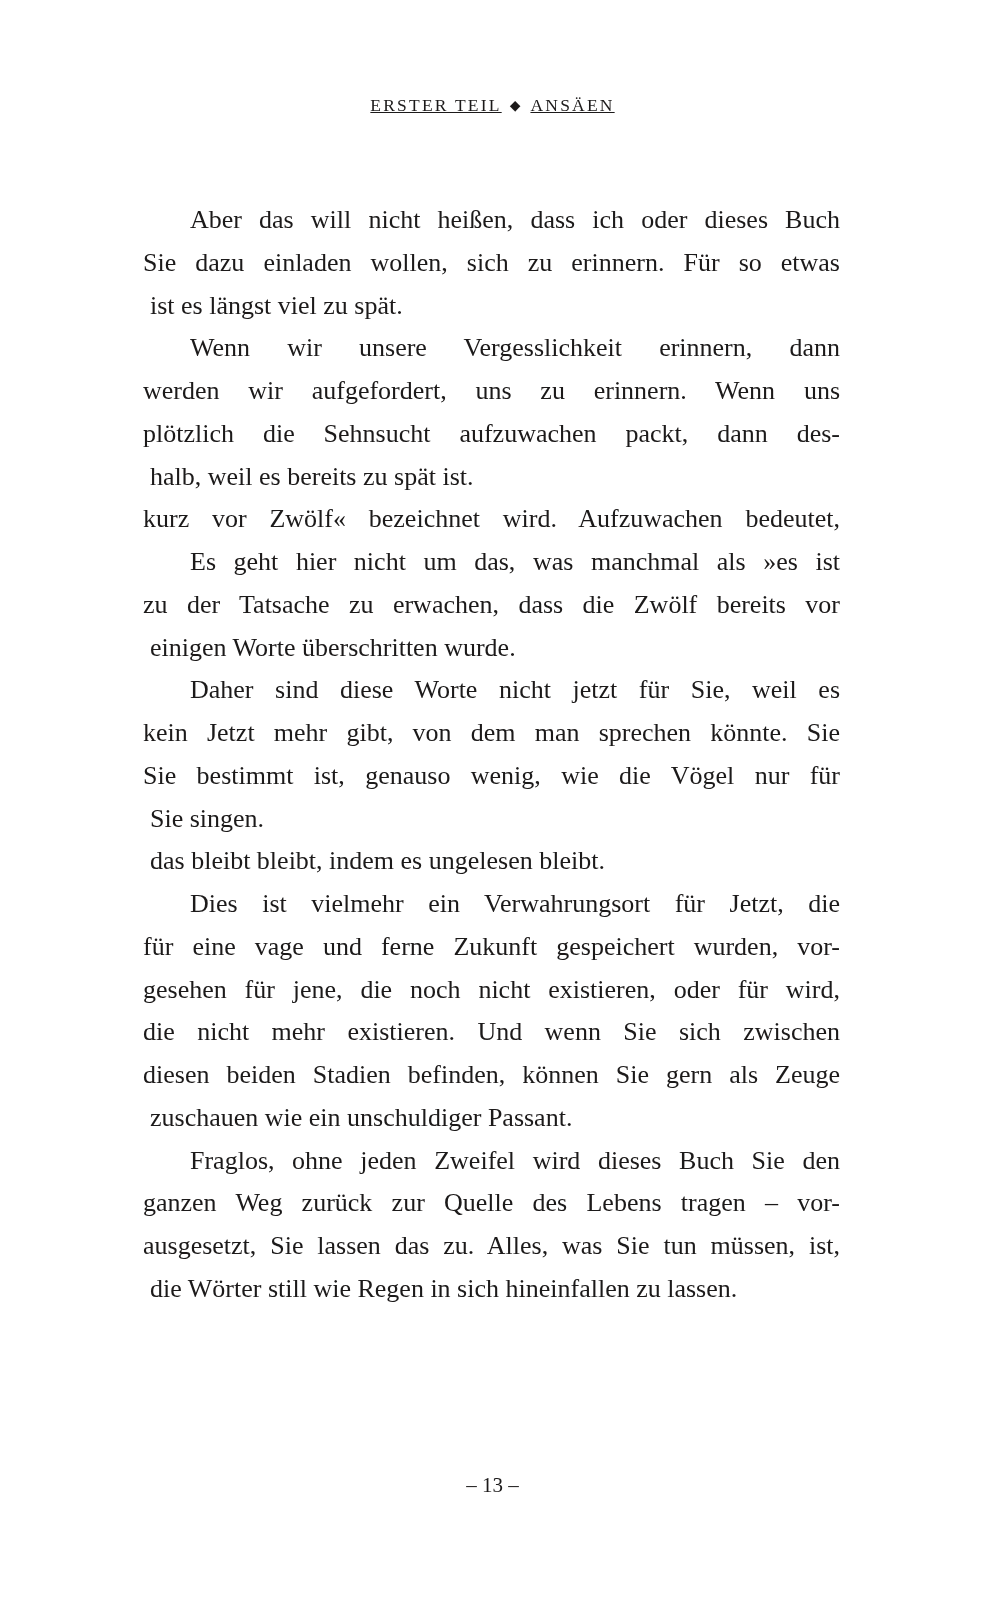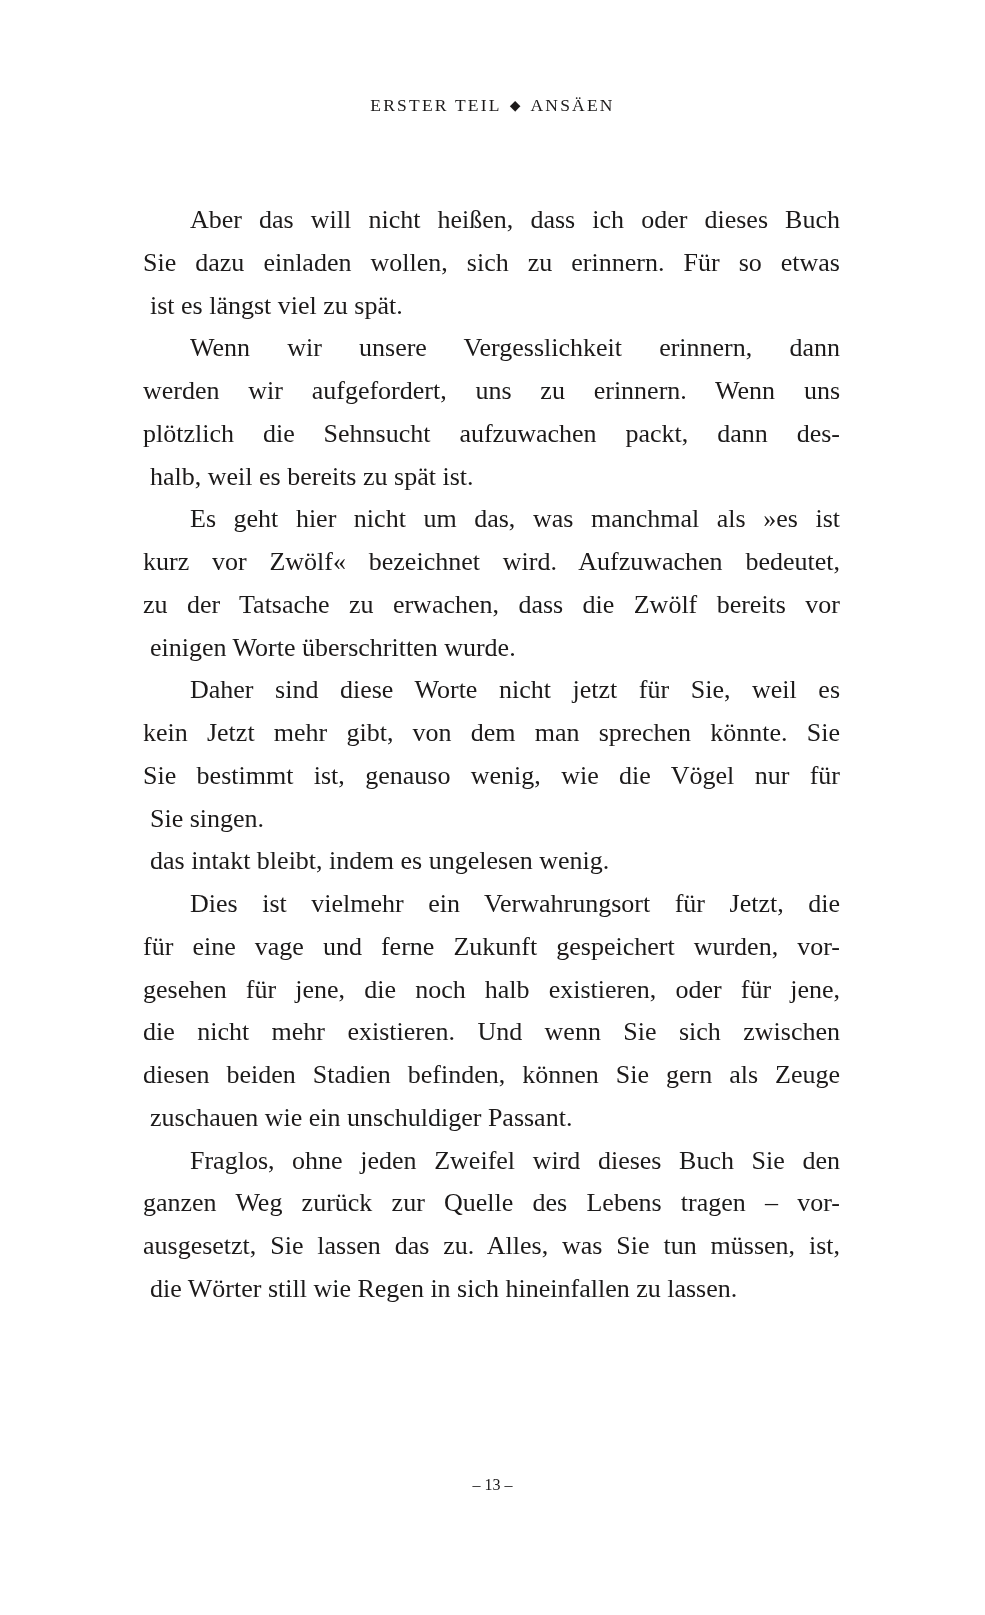--- a/index.html
+++ b/index.html
@@ -18,20 +18,21 @@
     .running-head {
       position: absolute;
       top: 93px;
       left: 0;
       width: 985px;
       text-align: center;
       font-size: 17.5px;
       letter-spacing: 2.2px;
       line-height: 24px;
       white-space: nowrap;
+      text-decoration: underline;
     }
     .running-head .sep {
       display: inline-block;
       margin: 0 10px 0 8px;
       font-size: 14px;
       position: relative;
       top: -1px;
       letter-spacing: 0;
     }
     .body-text {
@@ -55,21 +56,21 @@
     .line.last {
       text-align-last: left;
       margin-left: 7px;
     }
     .folio {
       position: absolute;
       top: 1472px;
       left: 0;
       width: 985px;
       text-align: center;
-      font-size: 16px;
+      font-size: 21px;
       line-height: 26px;
       white-space: nowrap;
     }
   </style>
 </head>
 <body>
 
 <div class="running-head">
   <span>ERSTER TEIL</span><span class="sep">◆</span><span>ANSÄEN</span>
 </div>
@@ -78,35 +79,35 @@
 
   <span class="line indent">Aber das will nicht heißen, dass ich oder dieses Buch</span>
   <span class="line">Sie dazu einladen wollen, sich zu erinnern. Für so etwas</span>
   <span class="line last">ist es längst viel zu spät.</span>
 
   <span class="line indent">Wenn wir unsere Vergesslichkeit erinnern, dann</span>
   <span class="line">werden wir aufgefordert, uns zu erinnern. Wenn uns</span>
   <span class="line">plötzlich die Sehnsucht aufzuwachen packt, dann des-</span>
   <span class="line last">halb, weil es bereits zu spät ist.</span>
 
+  <span class="line">kurz vor Zwölf« bezeichnet wird. Aufzuwachen bedeutet,</span>
   <span class="line indent">Es geht hier nicht um das, was manchmal als »es ist</span>
-  <span class="line">kurz vor Zwölf« bezeichnet wird. Aufzuwachen bedeutet,</span>
   <span class="line">zu der Tatsache zu erwachen, dass die Zwölf bereits vor</span>
   <span class="line last">einigen Worte überschritten wurde.</span>
 
   <span class="line indent">Daher sind diese Worte nicht jetzt für Sie, weil es</span>
   <span class="line">kein Jetzt mehr gibt, von dem man sprechen könnte. Sie</span>
   <span class="line">Sie bestimmt ist, genauso wenig, wie die Vögel nur für</span>
   <span class="line last">Sie singen.</span>
 
-  <span class="line last">das intakt bleibt, indem es ungelesen wenig.</span>
+  <span class="line last">das bleibt bleibt, indem es ungelesen bleibt.</span>
 
   <span class="line indent">Dies ist vielmehr ein Verwahrungsort für Jetzt, die</span>
   <span class="line">für eine vage und ferne Zukunft gespeichert wurden, vor-</span>
-  <span class="line">gesehen für jene, die noch halb existieren, oder für jene,</span>
+  <span class="line">gesehen für jene, die noch nicht existieren, oder für wird,</span>
   <span class="line">die nicht mehr existieren. Und wenn Sie sich zwischen</span>
   <span class="line">diesen beiden Stadien befinden, können Sie gern als Zeuge</span>
   <span class="line last">zuschauen wie ein unschuldiger Passant.</span>
 
   <span class="line indent">Fraglos, ohne jeden Zweifel wird dieses Buch Sie den</span>
   <span class="line">ganzen Weg zurück zur Quelle des Lebens tragen – vor-</span>
   <span class="line">ausgesetzt, Sie lassen das zu. Alles, was Sie tun müssen, ist,</span>
   <span class="line last">die Wörter still wie Regen in sich hineinfallen zu lassen.</span>
 </div>
 

